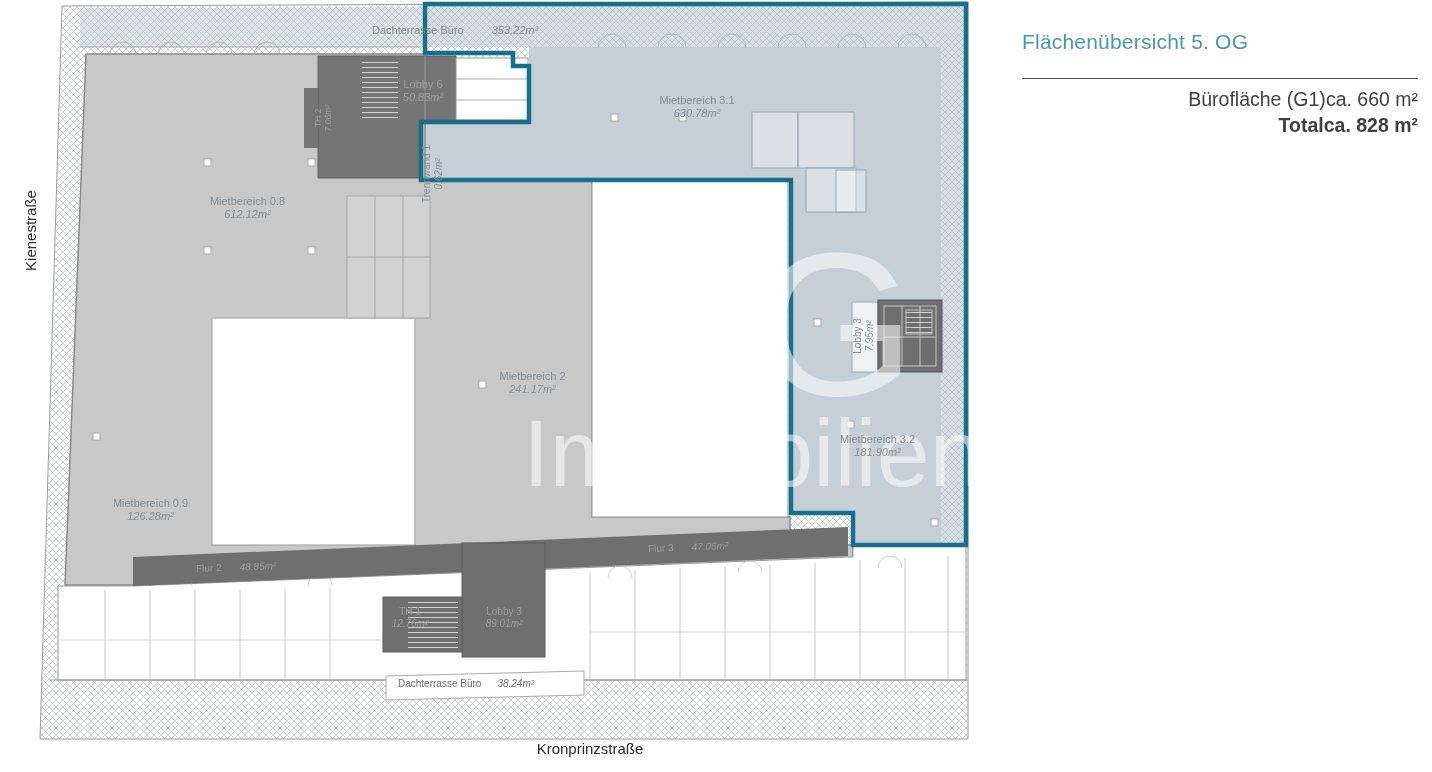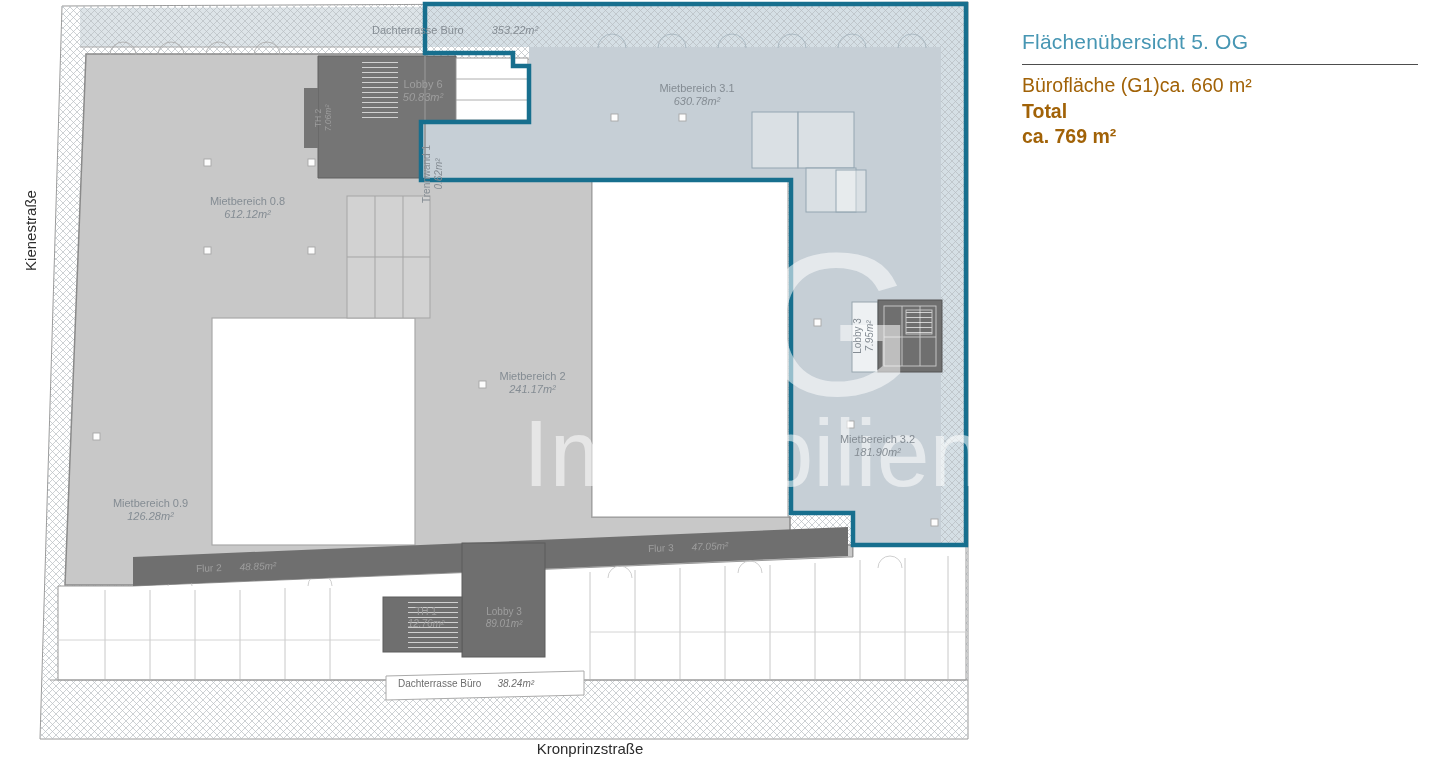--- a/index.html
+++ b/index.html
@@ -26,25 +26,25 @@
   .pl.rot{transform:rotate(-90deg);transform-origin:center;}
   .pl.tilt{transform:rotate(-2.2deg);}
   .pl.onwhite{color:#6d6d6d;}
 
   
   .street{position:absolute;font-size:15px;color:#2c2c2c;text-align:center;pointer-events:none;}
   .street.vert{transform:rotate(-90deg);transform-origin:center;}
 
   
   .panel{position:absolute;left:1022px;top:30px;width:396px;}
-  .panel-title{font-size:21px;font-weight:normal;color:#4796b3;margin:0 0 10px 0;letter-spacing:0.2px;}
+  .panel-title{font-size:21px;font-weight:normal;color:#4796b3;margin:0 0 24px 0;letter-spacing:0.2px;}
   .panel hr{border:none;border-top:1.5px solid #4d4d4d;margin:0 0 8px 0;}
-  .prow{display:flex;justify-content:flex-start;align-items:baseline;
-        font-size:19.5px;line-height:25.5px;color:#a16207;white-space:pre;}
-  .prow.total{font-weight:bold;flex-direction:column;}
+  .prow{display:flex;justify-content:flex-end;align-items:baseline;
+        font-size:19.5px;line-height:25.5px;color:#404040;white-space:pre;}
+  .prow.total{font-weight:bold;}
 </style>
 </head>
 <body>
 
 <div class="stage">
 
   <div class="plan">
     <svg width="1010" height="772" viewBox="0 0 1010 772">
       <defs>
         <pattern id="xh" patternUnits="userSpaceOnUse" width="7" height="7">
@@ -151,21 +151,21 @@
     <div class="pl row" style="left:372px;top:24px;width:200px;gap:28px">
       <span class="nm">Dachterrasse Büro</span>
       <span class="ar">353.22m²</span>
     </div>
 
     <div class="pl" style="left:170px;top:195px;width:155px">
       <span class="nm">Mietbereich 0.8</span>
       <span class="ar">612.12m²</span>
     </div>
 
-    <div class="pl" style="left:618px;top:82px;width:158px">
+    <div class="pl" style="left:618px;top:94px;width:158px">
       <span class="nm">Mietbereich 3.1</span>
       <span class="ar">630.78m²</span>
     </div>
 
     <div class="pl rot small" style="left:377px;top:162px;width:112px">
       <span class="nm">Trennwand 1</span>
       <span class="ar">0.62m²</span>
     </div>
 
     <div class="pl" style="left:455px;top:370px;width:155px">
@@ -201,21 +201,21 @@
     <div class="pl row tilt dark small" style="left:196px;top:560px;width:160px;gap:18px">
       <span class="nm">Flur 2</span>
       <span class="ar">48.85m²</span>
     </div>
 
     <div class="pl row tilt dark small" style="left:648px;top:540px;width:160px;gap:18px">
       <span class="nm">Flur 3</span>
       <span class="ar">47.05m²</span>
     </div>
 
-    <div class="pl dark small" style="left:390px;top:606px;width:72px">
+    <div class="pl dark small" style="left:374px;top:606px;width:72px">
       <span class="nm">TH 1</span>
       <span class="ar">12.76m²</span>
     </div>
 
     <div class="pl dark small" style="left:464px;top:606px;width:80px">
       <span class="nm">Lobby 3</span>
       <span class="ar">89.01m²</span>
     </div>
 
     <div class="pl row onwhite small" style="left:398px;top:678px;width:176px;gap:16px">
@@ -229,17 +229,17 @@
 
   <div class="panel">
     <h1 class="panel-title">Flächenübersicht 5. OG</h1>
     <hr>
     <div class="prow">
       <span class="lbl">Bürofläche (G1)</span>
       <span class="val">ca. 660 m²</span>
     </div>
     <div class="prow total">
       <span class="lbl">Total</span>
-      <span class="val">ca. 769 m²</span>
+      <span class="val">ca. 828 m²</span>
     </div>
   </div>
 
 </div>
 
 </body></html>

